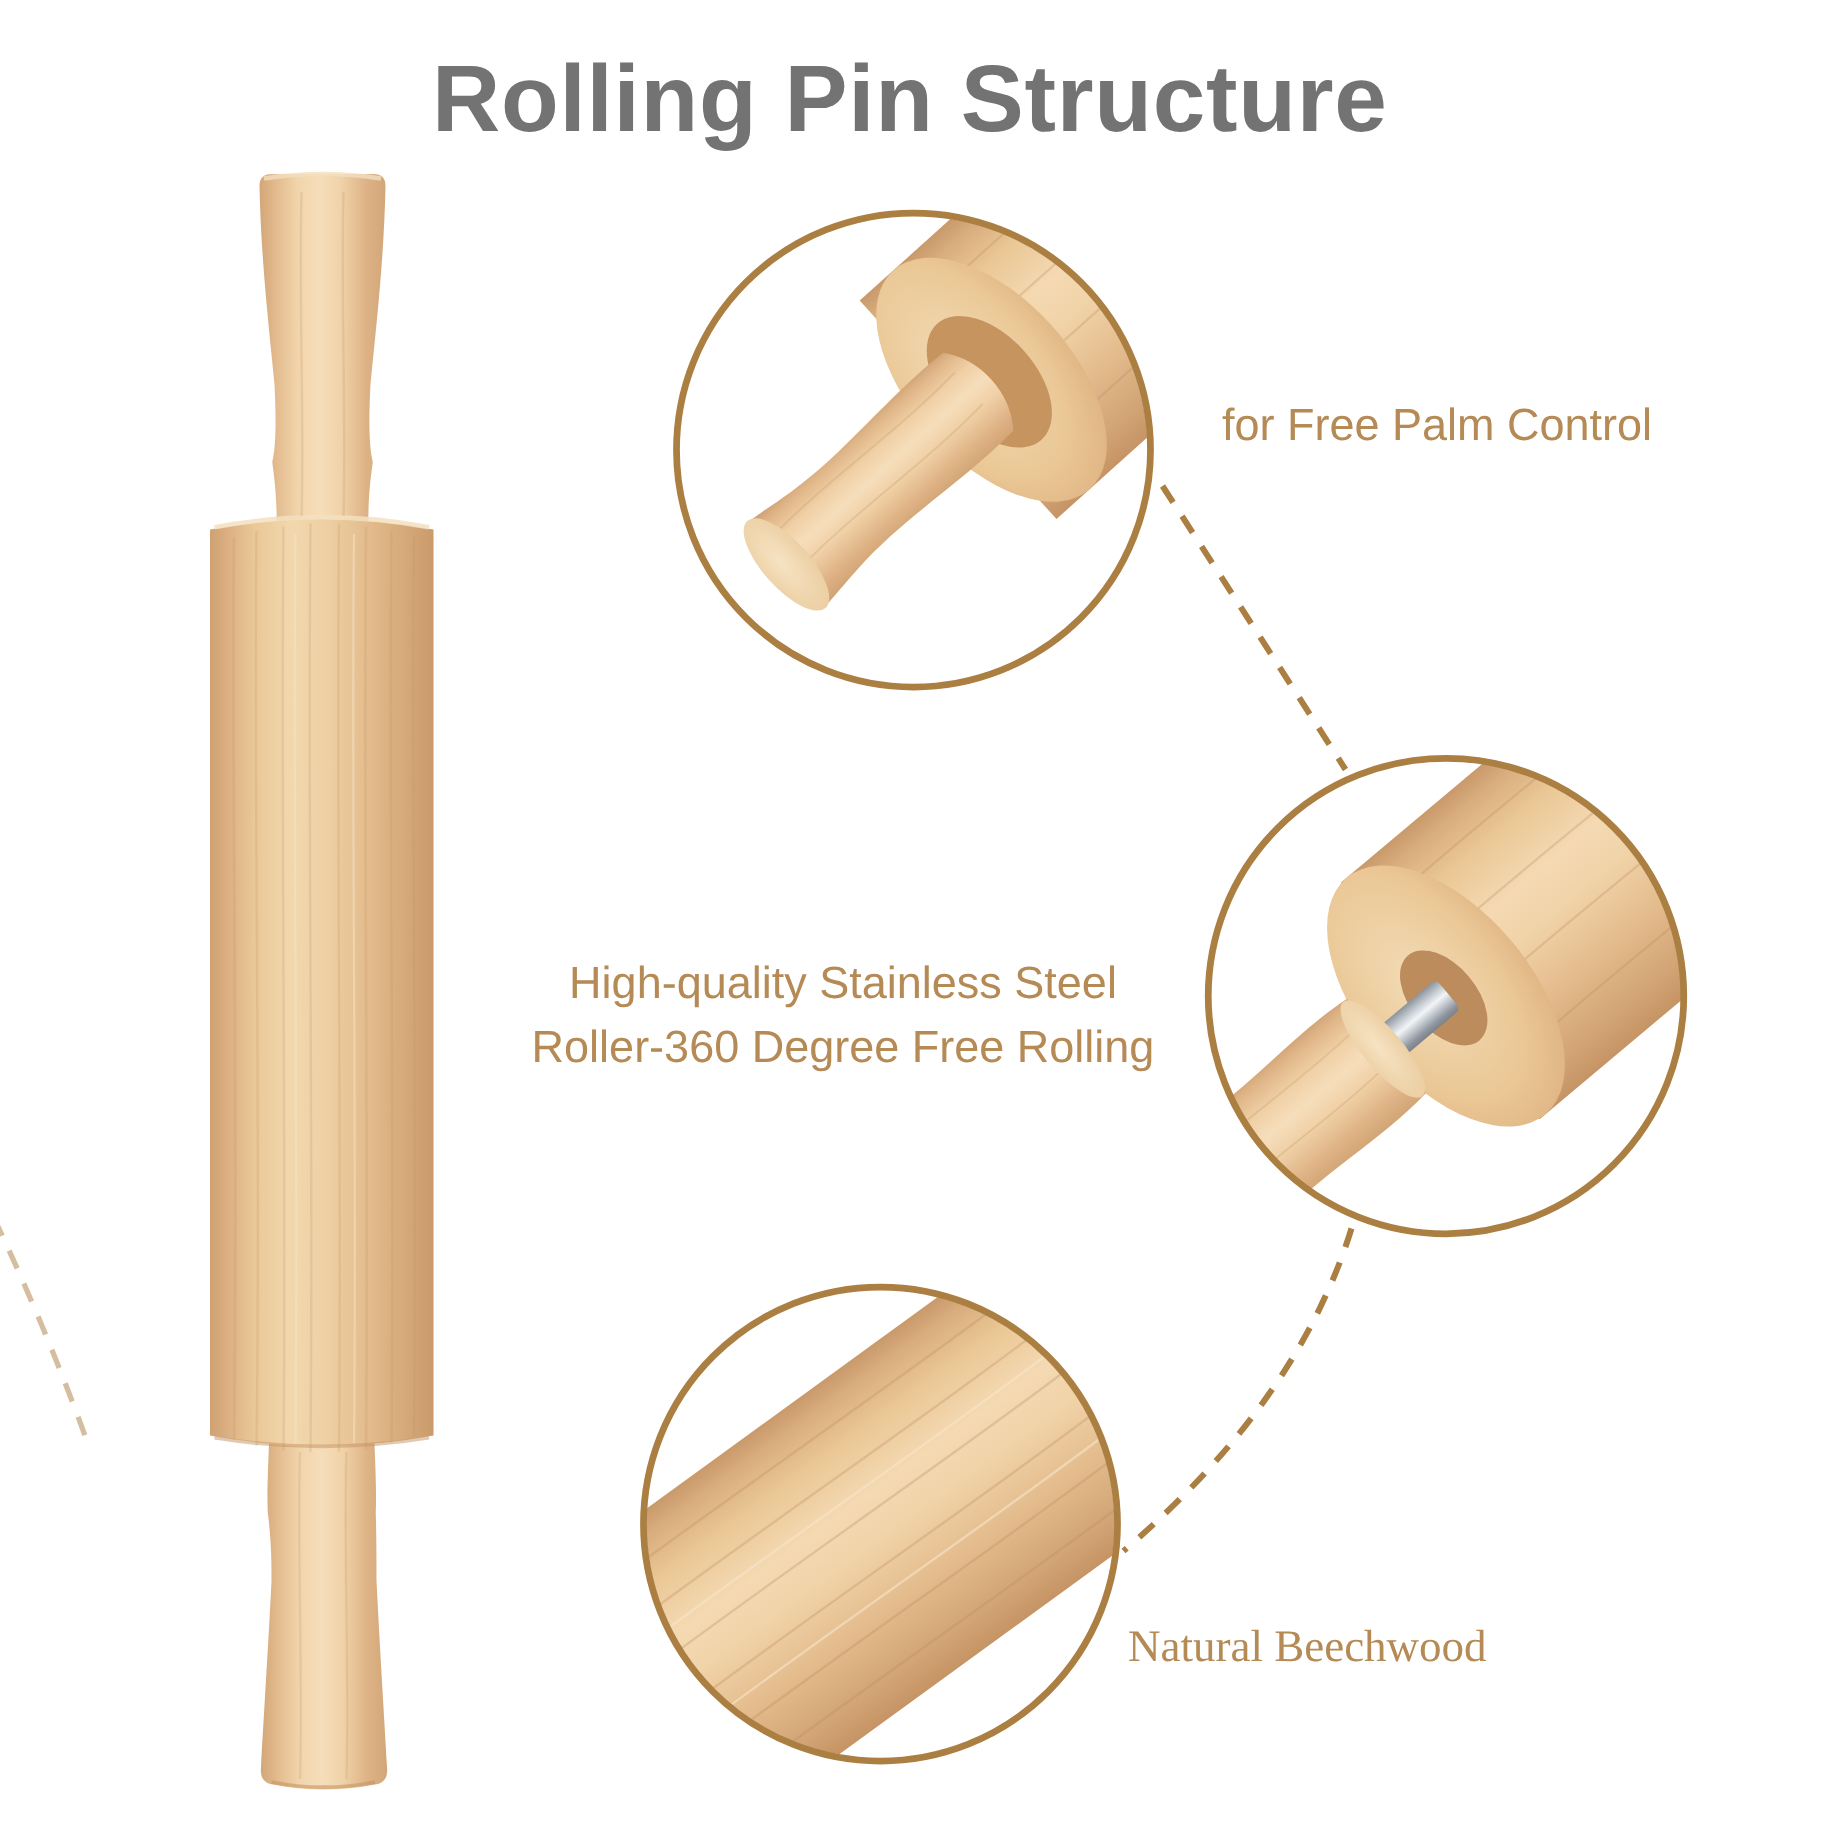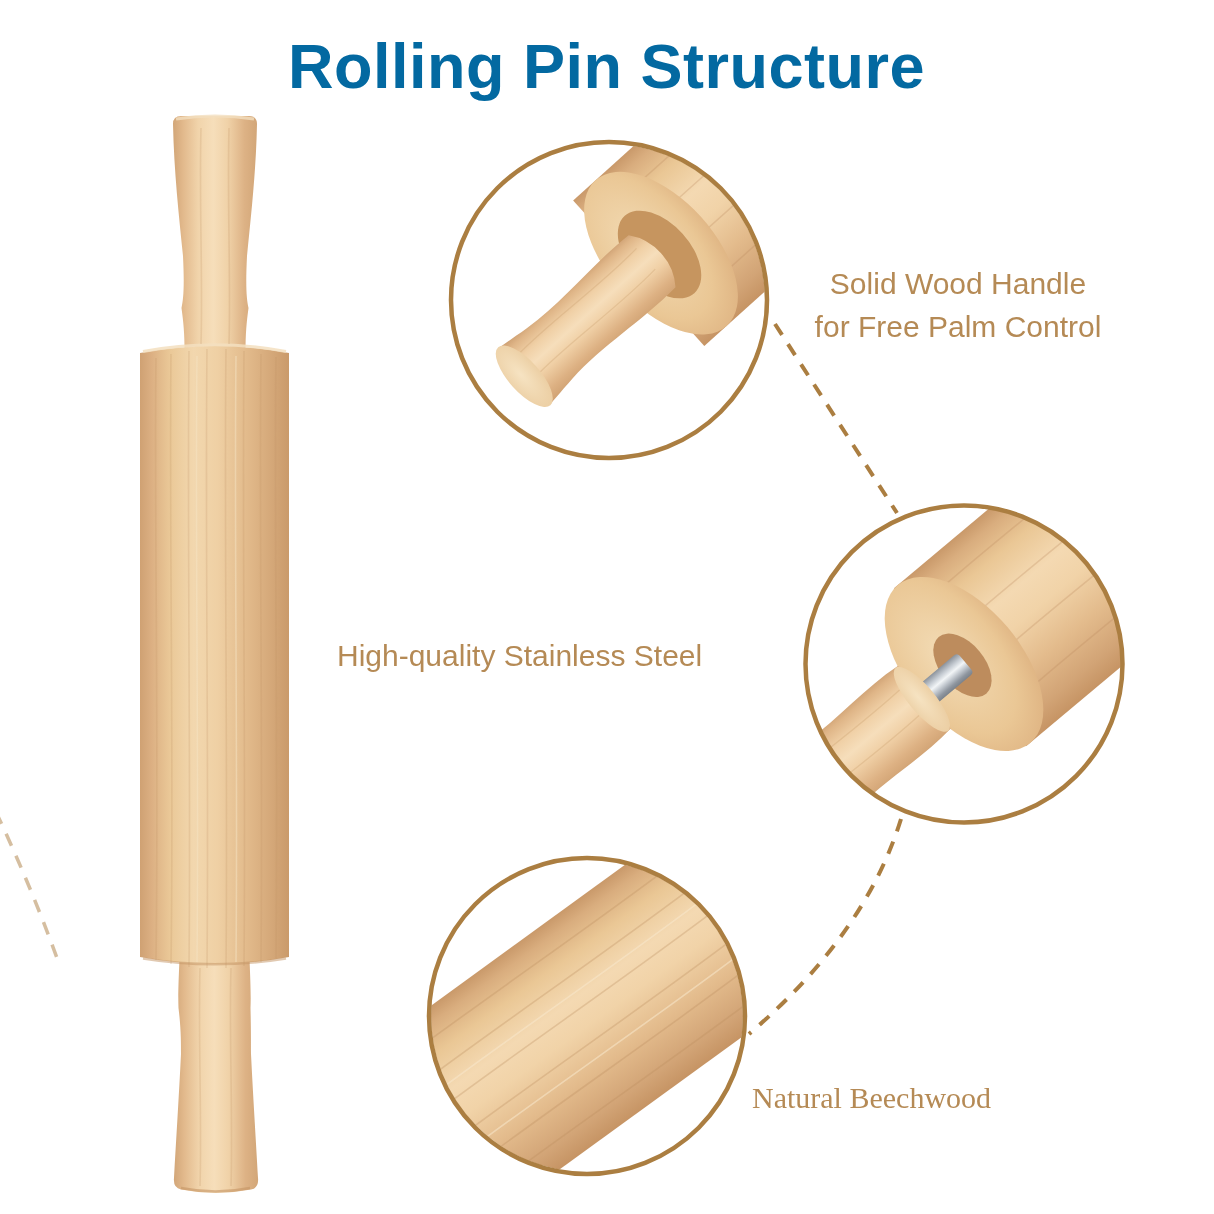--- a/index.html
+++ b/index.html
@@ -1,24 +1,24 @@
 <!DOCTYPE html>
 <html><head>
 <meta charset="utf-8">
 <style>
   html,body{margin:0;padding:0;background:#ffffff;}
   .stage{position:relative;width:1214px;height:1214px;background:#ffffff;overflow:hidden;
          font-family:"Liberation Sans",sans-serif;}
   .stage svg{position:absolute;left:0;top:0;}
   #title{position:absolute;left:0;right:1px;top:28px;margin:0;text-align:center;
-         font-size:63px;line-height:76px;font-weight:700;color:#0369a1;letter-spacing:0.5px;}
+         font-size:63px;line-height:76px;font-weight:700;color:#737373;letter-spacing:0.5px;}
   .label{position:absolute;color:#b58a55;font-size:30px;line-height:43px;font-weight:400;}
   .label .line{display:block;}
   #label-handle{left:768px;top:262px;width:380px;text-align:center;}
-  #label-roller{left:337px;top:634px;width:450px;}
+  #label-roller{left:337px;top:634px;width:450px;text-align:center;}
   #label-wood{left:752px;top:1076px;width:330px;text-align:left;font-family:Liberation Serif, serif;}
 </style>
 </head>
 <body>
 
 <div class="stage">
 
   <svg width="1214" height="1214" viewBox="0 0 1214 1214">
     <defs>
       <linearGradient id="woodH" x1="0" y1="0" x2="1" y2="0">
@@ -221,24 +221,24 @@
           </g>
         </g>
       </g>
       <circle cx="587" cy="1016" r="158" fill="none" stroke="#ab7e41" stroke-width="4.5"></circle>
     </g>
   </svg>
 
   <h1 id="title">Rolling Pin Structure</h1>
 
   <div class="label" id="label-handle">
-    <span class="line">Solid Wood Handle</span>
     <span class="line">for Free Palm Control</span>
   </div>
 
   <div class="label" id="label-roller">
     <span class="line">High-quality Stainless Steel</span>
+    <span class="line">Roller-360 Degree Free Rolling</span>
   </div>
 
   <div class="label" id="label-wood">
     <span class="line">Natural Beechwood</span>
   </div>
 </div>
 
 </body></html>

